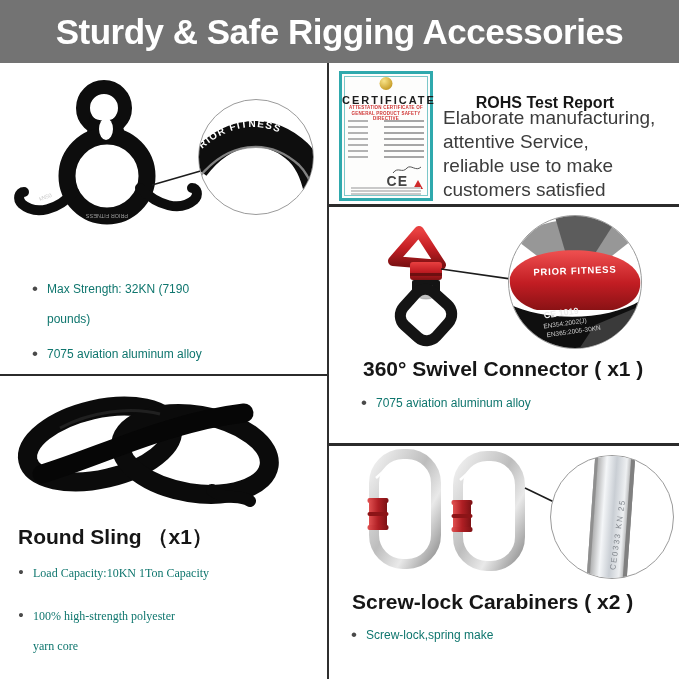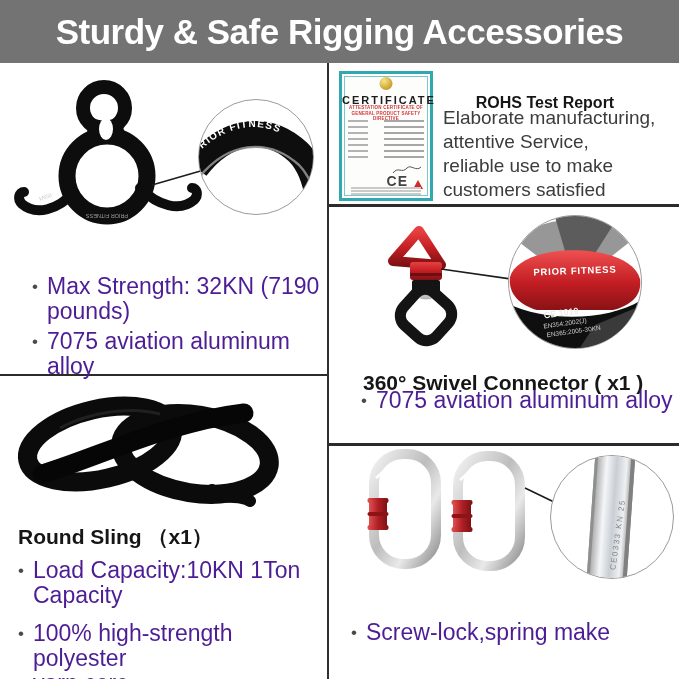--- a/index.html
+++ b/index.html
@@ -11,25 +11,25 @@
   .header .title{color:#fff;font-size:35px;font-weight:bold;letter-spacing:-0.5px;white-space:nowrap;}
   
   .vdiv{position:absolute;left:327px;top:63px;width:2px;height:616px;background:#2f2f2f;}
   .hdiv{position:absolute;background:#2b2b2b;}
   .hdiv.left{left:0;top:374px;width:327px;height:2px;}
   .hdiv.r1{left:329px;top:204px;width:350px;height:3px;}
   .hdiv.r2{left:329px;top:443px;width:350px;height:3px;}
   
   .h2{position:absolute;margin:0;font-size:21px;font-weight:bold;color:#161616;white-space:nowrap;}
   ul.specs{position:absolute;margin:0;padding:0;list-style:none;}
-  ul.specs li{position:relative;font-size:23px;color:#4c1d95;line-height:25px;
+  ul.specs li{position:relative;font-size:12px;color:#0f766e;line-height:30px;
               padding-left:17px;white-space:pre-line;}
   ul.specs li::before{content:"\2022";position:absolute;left:2px;top:0;color:#4a4a4a;font-size:17px;}
   ul.specs.tight li{margin-bottom:5px;}
-  ul.specs.loose li{margin-bottom:13px;}
+  ul.specs.loose li{margin-bottom:13px;font-family:Liberation Serif, serif;}
   .rohs-heading{position:absolute;left:440px;top:94px;width:210px;text-align:center;
                 font-size:16px;font-weight:bold;color:#161616;margin:0;}
   .rohs-desc{position:absolute;left:443px;top:106px;width:245px;font-size:19px;color:#3c3c3c;
              line-height:24px;white-space:pre-line;}
   svg{position:absolute;}
   
   .cert{position:absolute;left:339px;top:71px;width:94px;height:130px;background:#fdfdfc;
         border:3px solid #2fa9ad;box-sizing:border-box;}
   .cert-in{position:absolute;left:2px;top:2px;right:2px;bottom:2px;border:1px solid #7cc7c9;}
   .cert-badge{position:absolute;left:50%;top:3px;transform:translateX(-50%);width:13px;height:13px;
@@ -196,21 +196,21 @@
         <path d="M178,96 C214,115 280,115 314,92 L314,142 L178,142 Z" fill="#0f0f0f"></path>
         <path d="M266,118 L314,98 L314,142 L250,142 Z" fill="#3a3a3a"></path>
         <g transform="rotate(-8 240 115)">
           <text x="216" y="108" font-size="9" font-weight="bold" fill="#ececec">CE 1019</text>
           <text x="214" y="118" font-size="6.5" fill="#cfcfcf">EN354:2002(J)</text>
           <text x="216" y="127" font-size="6.5" fill="#cfcfcf">EN365:2005-30KN</text>
         </g>
       </g>
     </g>
   </svg>
-  <h2 class="h2" style="left:363px;top:371px">360° Swivel Connector ( x1 )</h2>
+  <h2 class="h2" style="left:363px;top:357px">360° Swivel Connector ( x1 )</h2>
   <ul class="specs tight" style="left:359px;top:388px;width:315px">
     <li>7075 aviation aluminum alloy</li>
   </ul>
 
   <svg style="left:0;top:382px" width="327" height="138" viewBox="0 0 327 138">
     <g>
       <ellipse cx="100" cy="62" rx="74" ry="35" transform="rotate(-13 100 62)" fill="none" stroke="#0b0b0b" stroke-width="19"></ellipse>
       <ellipse cx="195" cy="72" rx="75" ry="39" transform="rotate(9 195 72)" fill="none" stroke="#0b0b0b" stroke-width="19"></ellipse>
       <path d="M42,92 C96,76 168,40 244,31" fill="none" stroke="#060606" stroke-width="19" stroke-linecap="round"></path>
       <path d="M212,108 C226,120 238,111 250,119" fill="none" stroke="#0b0b0b" stroke-width="12" stroke-linecap="round"></path>
@@ -273,17 +273,18 @@
       <g clip-path="url(#cbclip)">
         <g transform="rotate(4 283 71)">
           <rect x="262" y="2" width="40" height="140" fill="url(#cbChrome)"></rect>
           <rect x="262" y="2" width="3" height="140" fill="#8f8f8f"></rect>
           <rect x="298" y="2" width="4" height="140" fill="#808080"></rect>
           <text transform="translate(290,124) rotate(-86)" font-size="8" fill="#83888e" letter-spacing="1.5">CE0333  KN  25</text>
         </g>
       </g>
     </g>
   </svg>
+  <h2 class="h2" style="left:352px;top:590px">Screw-lock Carabiners ( x2 )</h2>
   <ul class="specs tight" style="left:349px;top:620px;width:322px">
     <li>Screw-lock,spring make</li>
   </ul>
 
 </div>
 
 </body></html>

